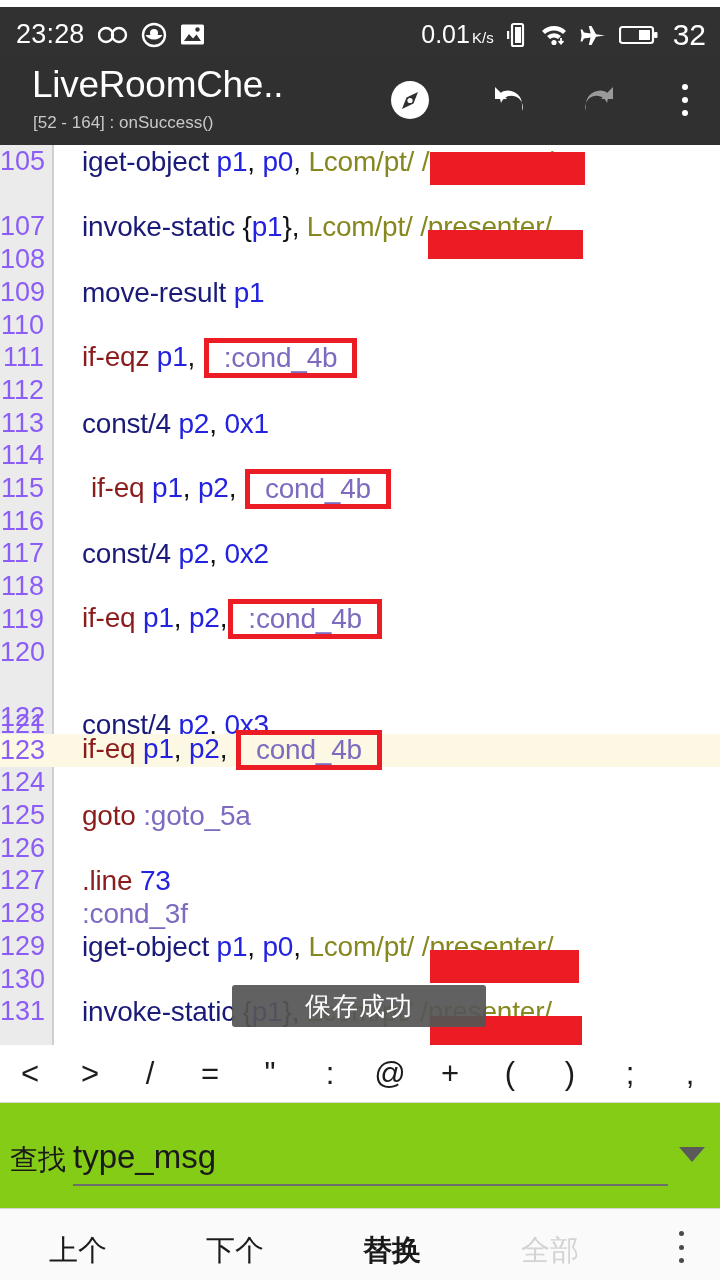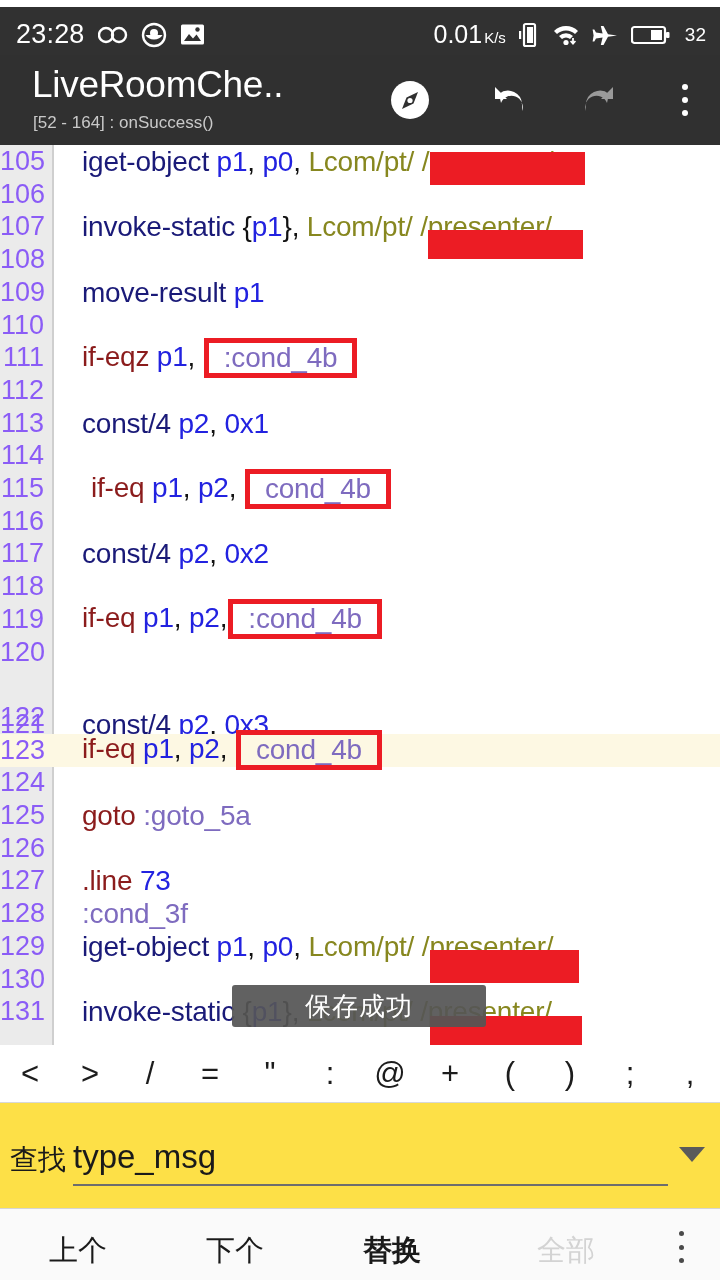--- a/index.html
+++ b/index.html
@@ -24,21 +24,21 @@
     background: #313131;
     color: #ffffff;
     display: flex; align-items: center; margin-top: 7px;
   }
   .sb-left { display: flex; align-items: center; padding-left: 16px; gap: 13px; }
   .sb-right { margin-left: auto; display: flex; align-items: center; padding-right: 14px; gap: 12px; }
   .sb-clock { font-size: 27px; letter-spacing: 0.2px; font-weight: 400; }
   .sb-icon { display: inline-flex; align-items: center; justify-content: center; }
   .sb-speed { font-size: 25px; display: inline-flex; align-items: baseline; }
   .sb-speed .unit { font-size: 15px; margin-left: 2px; }
-  .sb-batt-num { font-size: 19px; margin-left: 2px; }
+  .sb-batt-num { font-size: 30px; margin-left: 2px; }
 
   
   .appbar {
     position: absolute; left: 0; top: 55px;
     width: 720px; height: 90px;
     background: #303030;
     color: #ffffff;
     text-decoration: underline;
   }
   .appbar-title {
@@ -135,21 +135,21 @@
     flex: 1 1 0; text-align: center;
     font-size: 31px; color: #1c1c1c;
     line-height: 57px;
     font-family: "Liberation Sans", "DejaVu Sans", sans-serif;
   }
 
   
   .searchrow {
     position: absolute; left: 0; top: 1103px;
     width: 720px; height: 105px;
-    background: #fde047;
+    background: #84cc16;
   }
   .find-label {
     position: absolute; left: 10px; top: 38px;
     font-size: 28px; color: #1a1a1a;
   }
   .find-field {
     position: absolute; left: 73px; top: 31px;
     width: 595px; height: 52px;
   }
   .find-value {
@@ -174,21 +174,21 @@
     position: absolute; left: 0; top: 1208px;
     width: 720px; height: 72px;
     background: #fafafa;
     border-top: 1px solid #d5d5d5;
     display: flex; align-items: center;
   }
   .bb-btn {
     font-size: 29px; color: #1a1a1a;
     text-align: center;
   }
-  .bb-btn.disabled { color: #d3d3d3; text-align: right; }
+  .bb-btn.disabled { color: #d3d3d3; }
   .bb-prev { position: absolute; left: 33px; top: 22px; width: 90px; }
   .bb-next { position: absolute; left: 190px; top: 22px; width: 90px; }
   .bb-repl { position: absolute; left: 347px; top: 22px; width: 90px; font-weight: bold; }
   .bb-all  { position: absolute; left: 505px; top: 22px; width: 90px; }
   .bb-more { position: absolute; right: 24px; top: 22px; width: 30px; height: 32px;
              display: flex; flex-direction: column; align-items: center; justify-content: space-between; }
   .dot3 { width: 5px; height: 5px; border-radius: 50%; background: #4a4a4a; }
   .dotw { width: 6px; height: 6px; border-radius: 50%; background: #ffffff; }
   .dotcol { display: flex; flex-direction: column; align-items: center; gap: 7px; }
 </style>
@@ -291,24 +291,20 @@
       </div>
     </div>
   </div>
 
   <div class="editor">
     <div class="gutter"></div>
     <div class="code-area" id="code-area">
         <div class="row" style="top: 0px;">
           <span class="lineno">105</span>
           <span class="code"><span class="op">iget-object </span><span class="reg">p1</span><span class="punct">, </span><span class="reg">p0</span><span class="punct">, </span><span class="type">Lcom/pt/</span><span class="type">          </span><span class="type">/presenter/</span></span>
-        </div>
-        <div class="row" style="top: 32.7px;">
-          <span class="lineno">106</span>
-          <span class="code"></span>
         </div>
         <div class="row" style="top: 65.4px;">
           <span class="lineno">107</span>
           <span class="code"><span class="op">invoke-static </span><span class="punct">{</span><span class="reg">p1</span><span class="punct">}, </span><span class="type">Lcom/pt/</span><span class="type">          </span><span class="type">/presenter/</span></span>
         </div>
         <div class="row" style="top: 98.1px;">
           <span class="lineno">108</span>
           <span class="code"></span>
         </div>
         <div class="row" style="top: 130.8px;">

